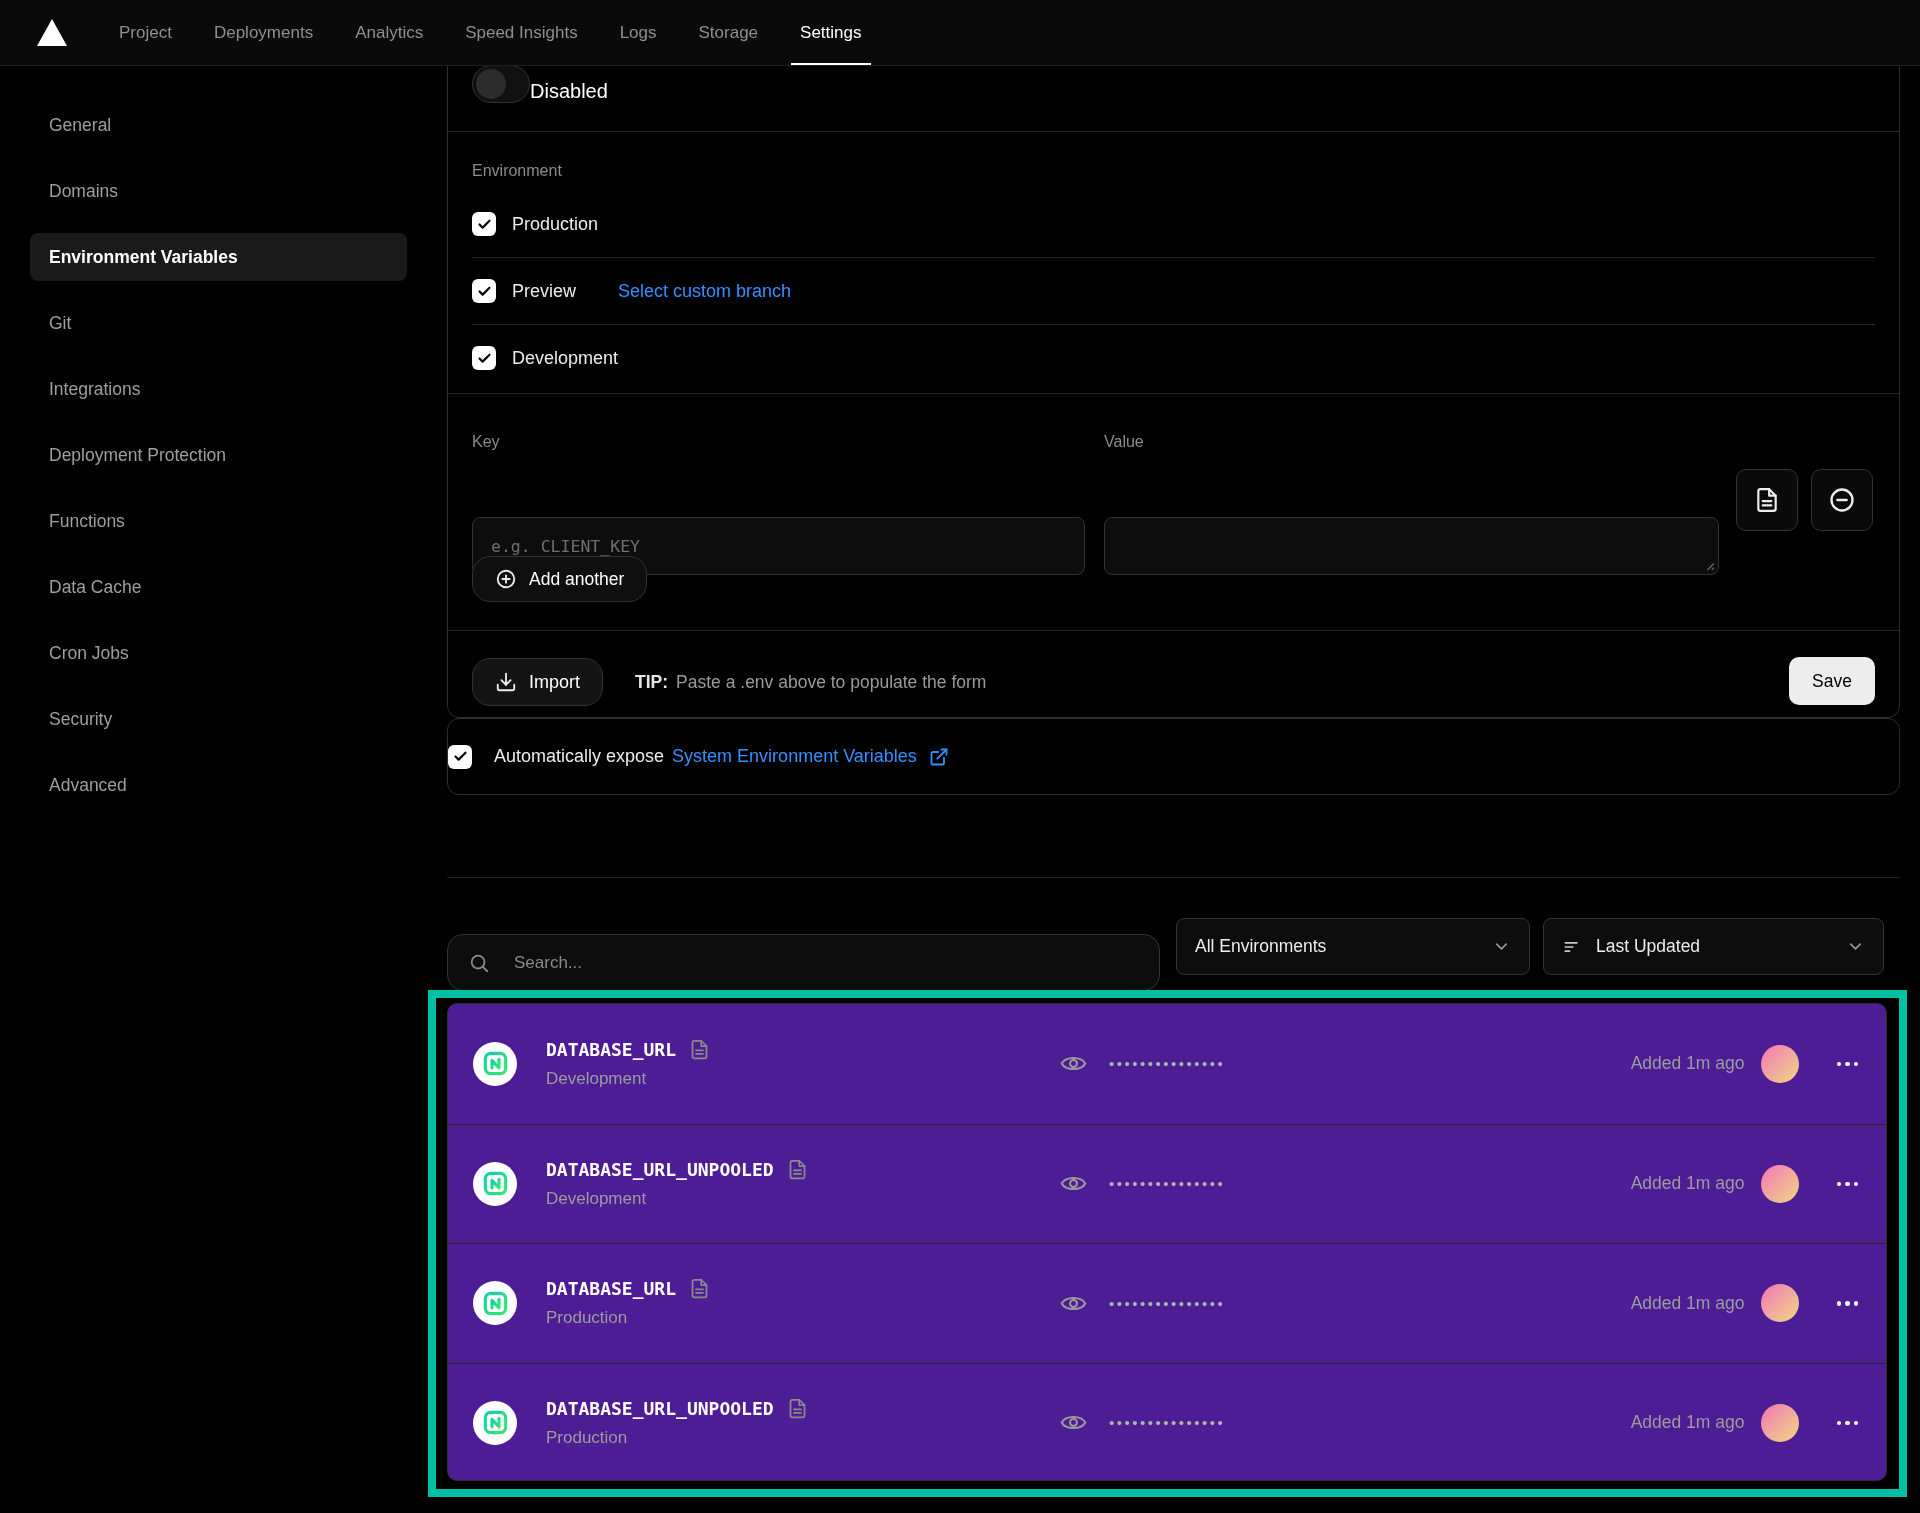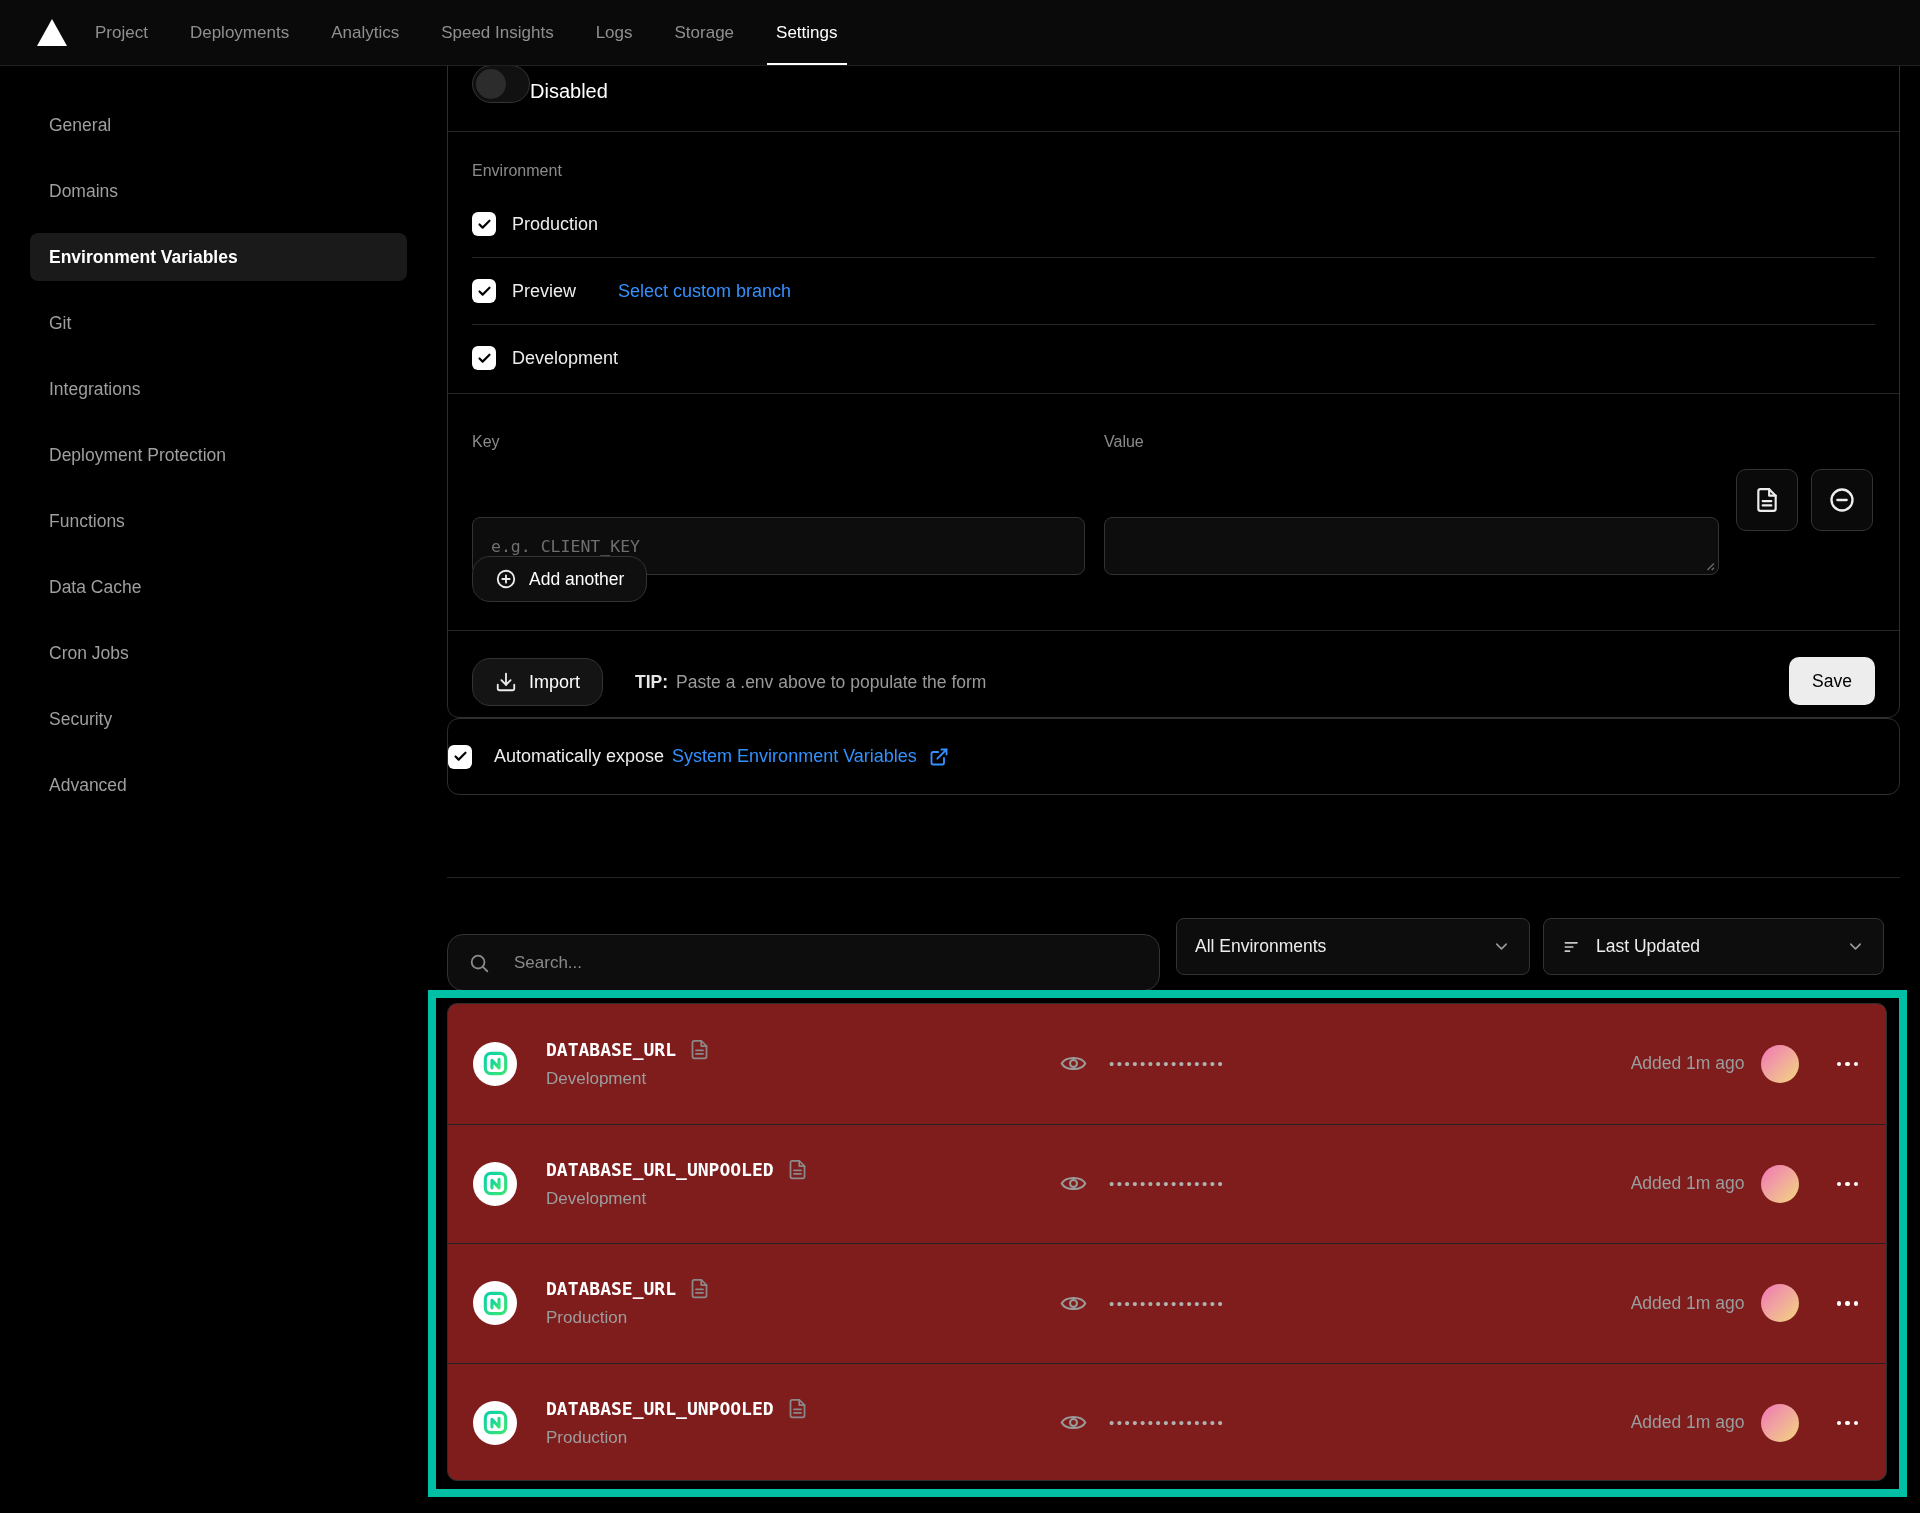--- a/index.html
+++ b/index.html
@@ -2,21 +2,21 @@
 <html style="--teal: #00bfa5; --blue: #3291ff;"><head>
 <meta charset="utf-8">
 <style>
   * { margin:0; padding:0; box-sizing:border-box; }
   html,body { width:1920px; height:1513px; background:#000; overflow:hidden;
               font-family:"Liberation Sans", sans-serif; color:#ededed; }
   .icon svg { display:block; }
 
   
   .topnav { position:absolute; top:0; left:0; width:1920px; height:66px; background:#0a0a0a;
-            border-bottom:1px solid #1f1f1f; display:flex; align-items:center; z-index:50; }
+            border-bottom:1px solid #1f1f1f; display:flex; align-items:center; z-index:50;gap:24px; }
   .nav-logo { width:74px; padding-left:37px; display:flex; align-items:center; }
   .nav-items { display:flex; height:100%; align-items:center; }
   .nav-item { position:relative; height:100%; display:flex; align-items:center; padding:0 21px;
               font-size:17px; color:#8f8f8f; cursor:pointer; }
   .nav-item.active { color:#fff; }
   .nav-item.active::after { content:""; position:absolute; left:12px; right:12px; bottom:0;
               height:2px; background:#fff; }
 
   
   .sidebar { position:absolute; left:30px; top:101px; width:377px; z-index:5; }
@@ -89,21 +89,21 @@
   .dropdown { position:absolute; top:0; height:57px; background:#0d0d0d; border:1px solid #333;
               border-radius:8px; display:flex; align-items:center; padding:0 18px; gap:14px;
               font-size:17.5px; color:#ededed; cursor:pointer; }
   .dd-env { left:729px; width:354px; } .dd-sort { left:1096px; width:341px; }
   .dd-label { flex:1; }
 
   
   .hl-rect { position:absolute; left:428px; top:990px; width:1479px; height:507px;
              border:8px solid var(--teal,#00bfa5); z-index:40; pointer-events:none; }
   .env-list { position:absolute; left:447px; top:1003px; width:1440px; height:478px;
-              border:1px solid #2e2e2e; border-radius:10px; background:#7f1d1d; overflow:hidden; }
+              border:1px solid #2e2e2e; border-radius:10px; background:#4c1d95; overflow:hidden; }
   .row { position:relative; height:119.5px; display:flex; align-items:center; }
   .row + .row { border-top:1px solid #232323; }
   .avatar-integration { position:absolute; left:25px; width:44px; height:44px; border-radius:50%;
               background:#fff; display:flex; align-items:center; justify-content:center; }
   .row-text { position:absolute; left:98px; }
   .row-name-line { display:flex; align-items:center; gap:13px; }
   .row-name { font-family:"DejaVu Sans Mono", monospace; font-size:18px; font-weight:700; color:#fff; }
   .row-env { display:block; margin-top:9px; font-size:17px; color:#9c9c9c; }
   .row-middle { position:absolute; left:612px; display:flex; align-items:center; gap:22px; }
   .row-dots { font-size:15px; letter-spacing:2.5px; color:#b0b0b0; }

